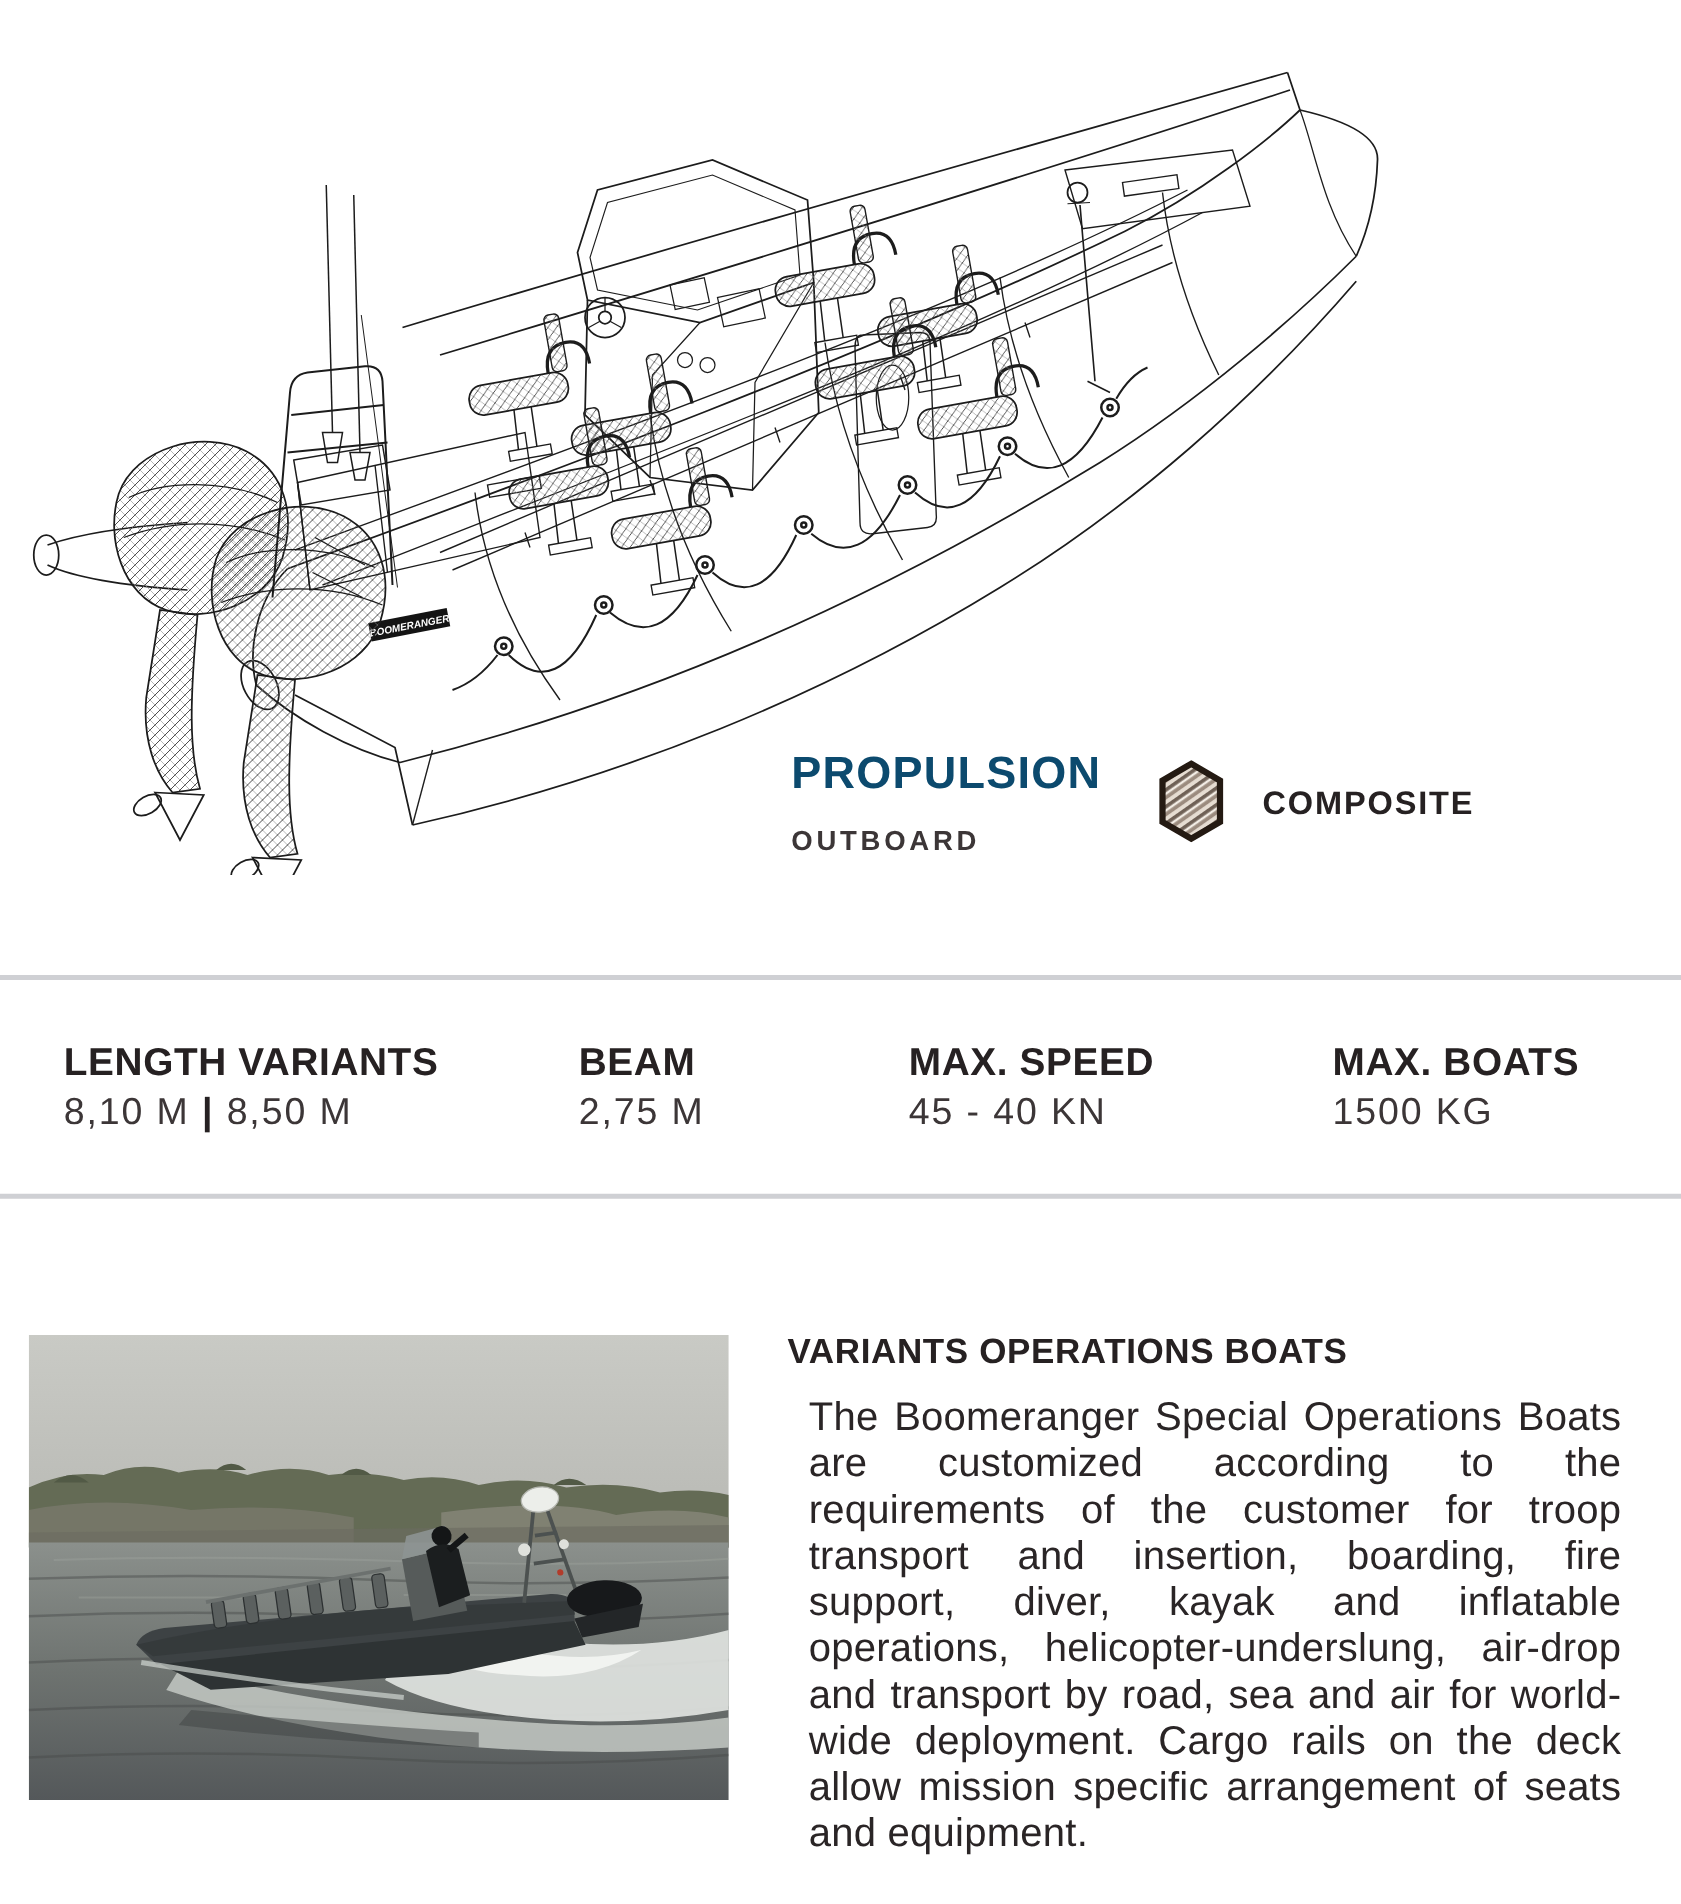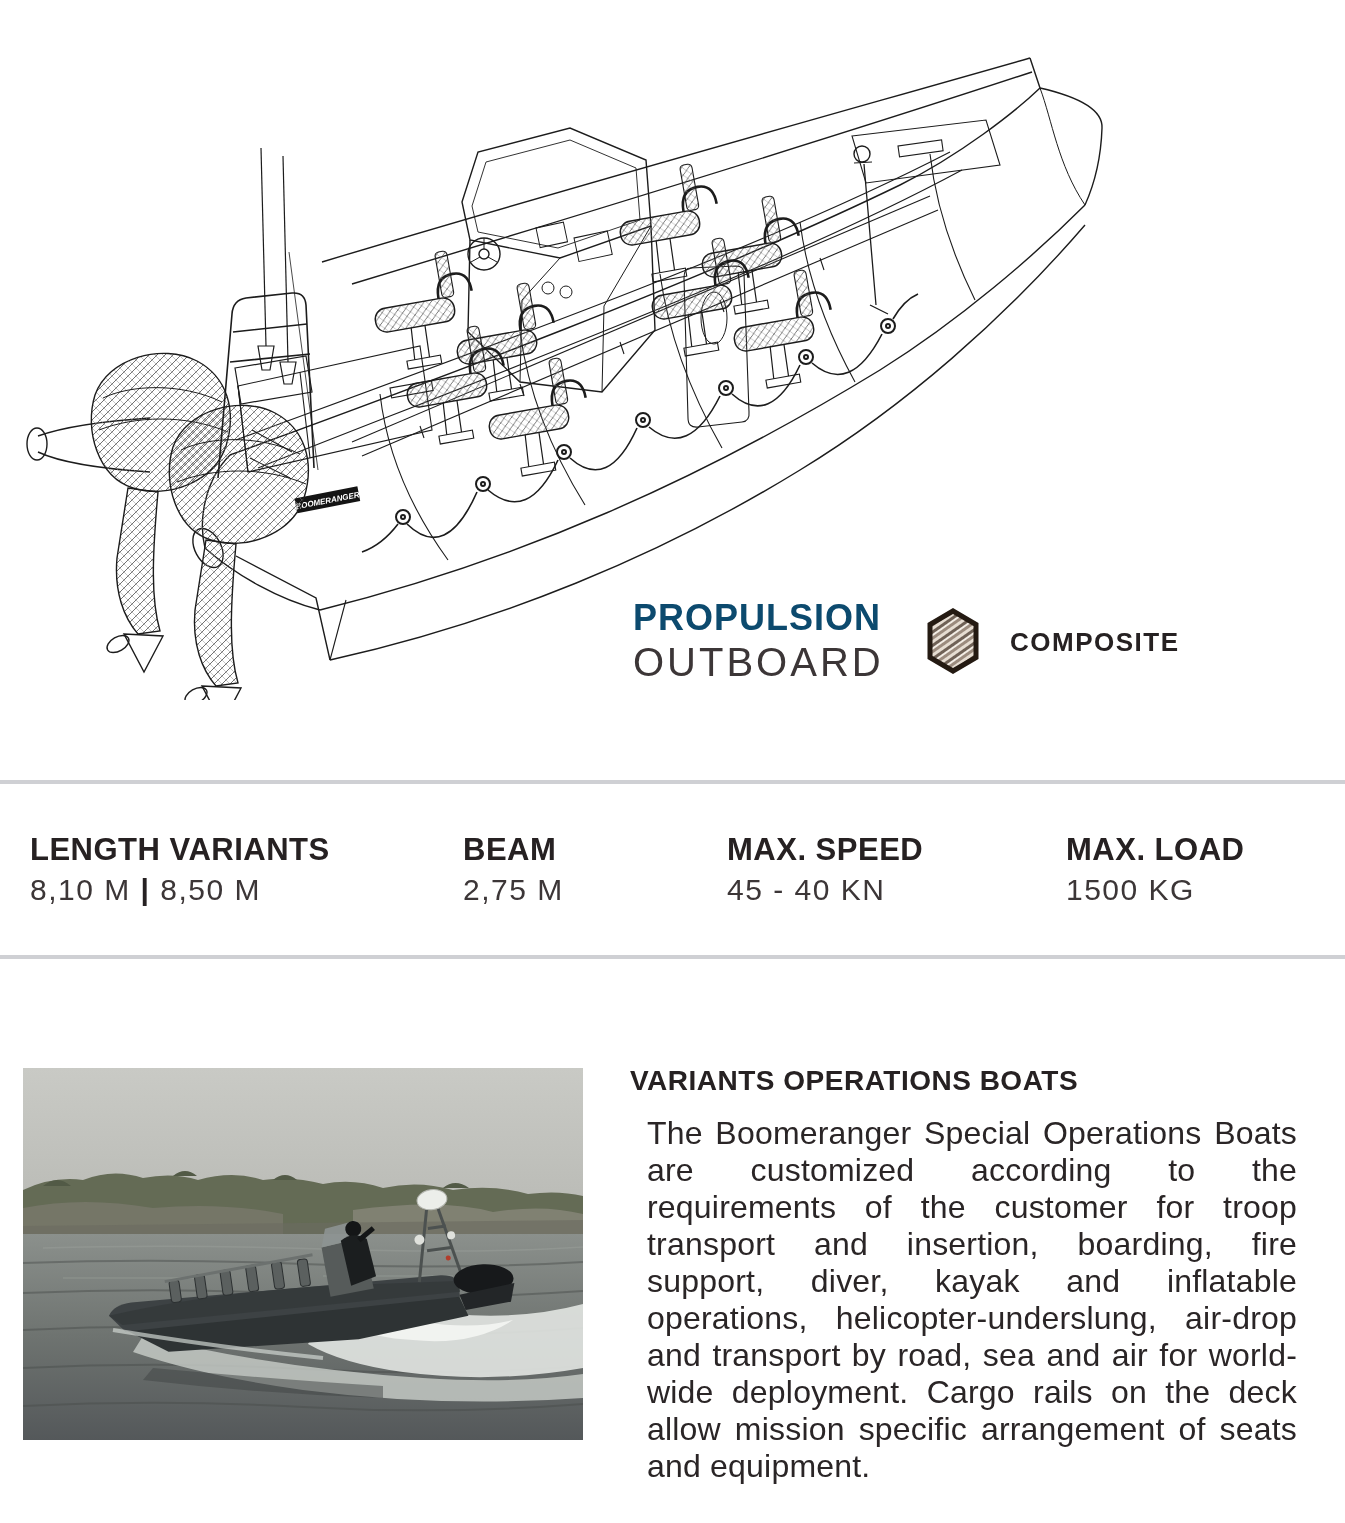--- a/index.html
+++ b/index.html
@@ -3,21 +3,21 @@
 <meta charset="utf-8">
 <style>
   html,body{margin:0;padding:0;background:#ffffff;}
   .page{
     position:relative;width:1345px;height:1523px;background:#ffffff;overflow:hidden;
     font-family:"Liberation Sans", sans-serif;color:#262122;
   }
   .abs{position:absolute;}
   
   .h-label{font-weight:bold;font-size:36px;letter-spacing:1px;color:#0c4a6e;line-height:1;}
-  .h-value{font-weight:normal;font-size:40px;letter-spacing:3px;color:#3c3637;line-height:1;margin-top:6px;}
+  .h-value{font-weight:bold;font-size:22px;letter-spacing:3px;color:#3c3637;line-height:1;margin-top:26px;}
   .composite-label{font-weight:bold;font-size:26px;letter-spacing:1.5px;color:#262122;line-height:1;}
   
   .divider{position:absolute;left:0;width:1345px;height:4px;background:#cfd0d4;}
   
   .spec{position:absolute;top:834px;}
   .spec .lab{font-weight:bold;font-size:31px;letter-spacing:0.5px;color:#262122;line-height:1;white-space:nowrap;}
   .spec .val{font-weight:normal;font-size:30px;letter-spacing:1.5px;color:#3c3637;line-height:1;margin-top:10px;white-space:nowrap;}
   .spec .sep{font-weight:bold;color:#262122;}
   
   .desc{position:absolute;left:630px;top:1064px;width:684px;}
@@ -261,37 +261,37 @@
         <rect y="5" width="11" height="3" fill="#9b8b7e"></rect>
         <rect y="8" width="11" height="3" fill="#e6ddd2"></rect>
       </pattern>
     </defs>
     <polygon points="27,3 50,16.5 50,49.5 27,63 4,49.5 4,16.5" fill="url(#carbon)" stroke="#241a12" stroke-width="5" stroke-linejoin="miter"></polygon>
   </svg>
   <div class="abs composite-label" style="left:1010px;top:629px">COMPOSITE</div>
 
   <div class="divider" style="top:780px"></div>
 
-  <div class="spec" style="left:30px">
+  <div class="spec" style="left:51px">
     <div class="lab">LENGTH VARIANTS</div>
     <div class="val"><span>8,10 M</span> <span class="sep">|</span> <span>8,50 M</span></div>
   </div>
 
   <div class="spec" style="left:463px">
     <div class="lab">BEAM</div>
     <div class="val">2,75 M</div>
   </div>
 
   <div class="spec" style="left:727px">
     <div class="lab">MAX. SPEED</div>
     <div class="val">45 - 40 KN</div>
   </div>
 
   <div class="spec" style="left:1066px">
-    <div class="lab">MAX. LOAD</div>
+    <div class="lab">MAX. BOATS</div>
     <div class="val">1500 KG</div>
   </div>
 
   <div class="divider" style="top:955px"></div>
 
   <svg class="abs" style="left:23px;top:1068px" width="560" height="372" viewBox="0 0 560 372">
     <defs>
       <linearGradient id="sky" x1="0" y1="0" x2="0" y2="1">
         <stop offset="0" stop-color="#c9cac5"></stop>
         <stop offset="1" stop-color="#b7b8b3"></stop>

